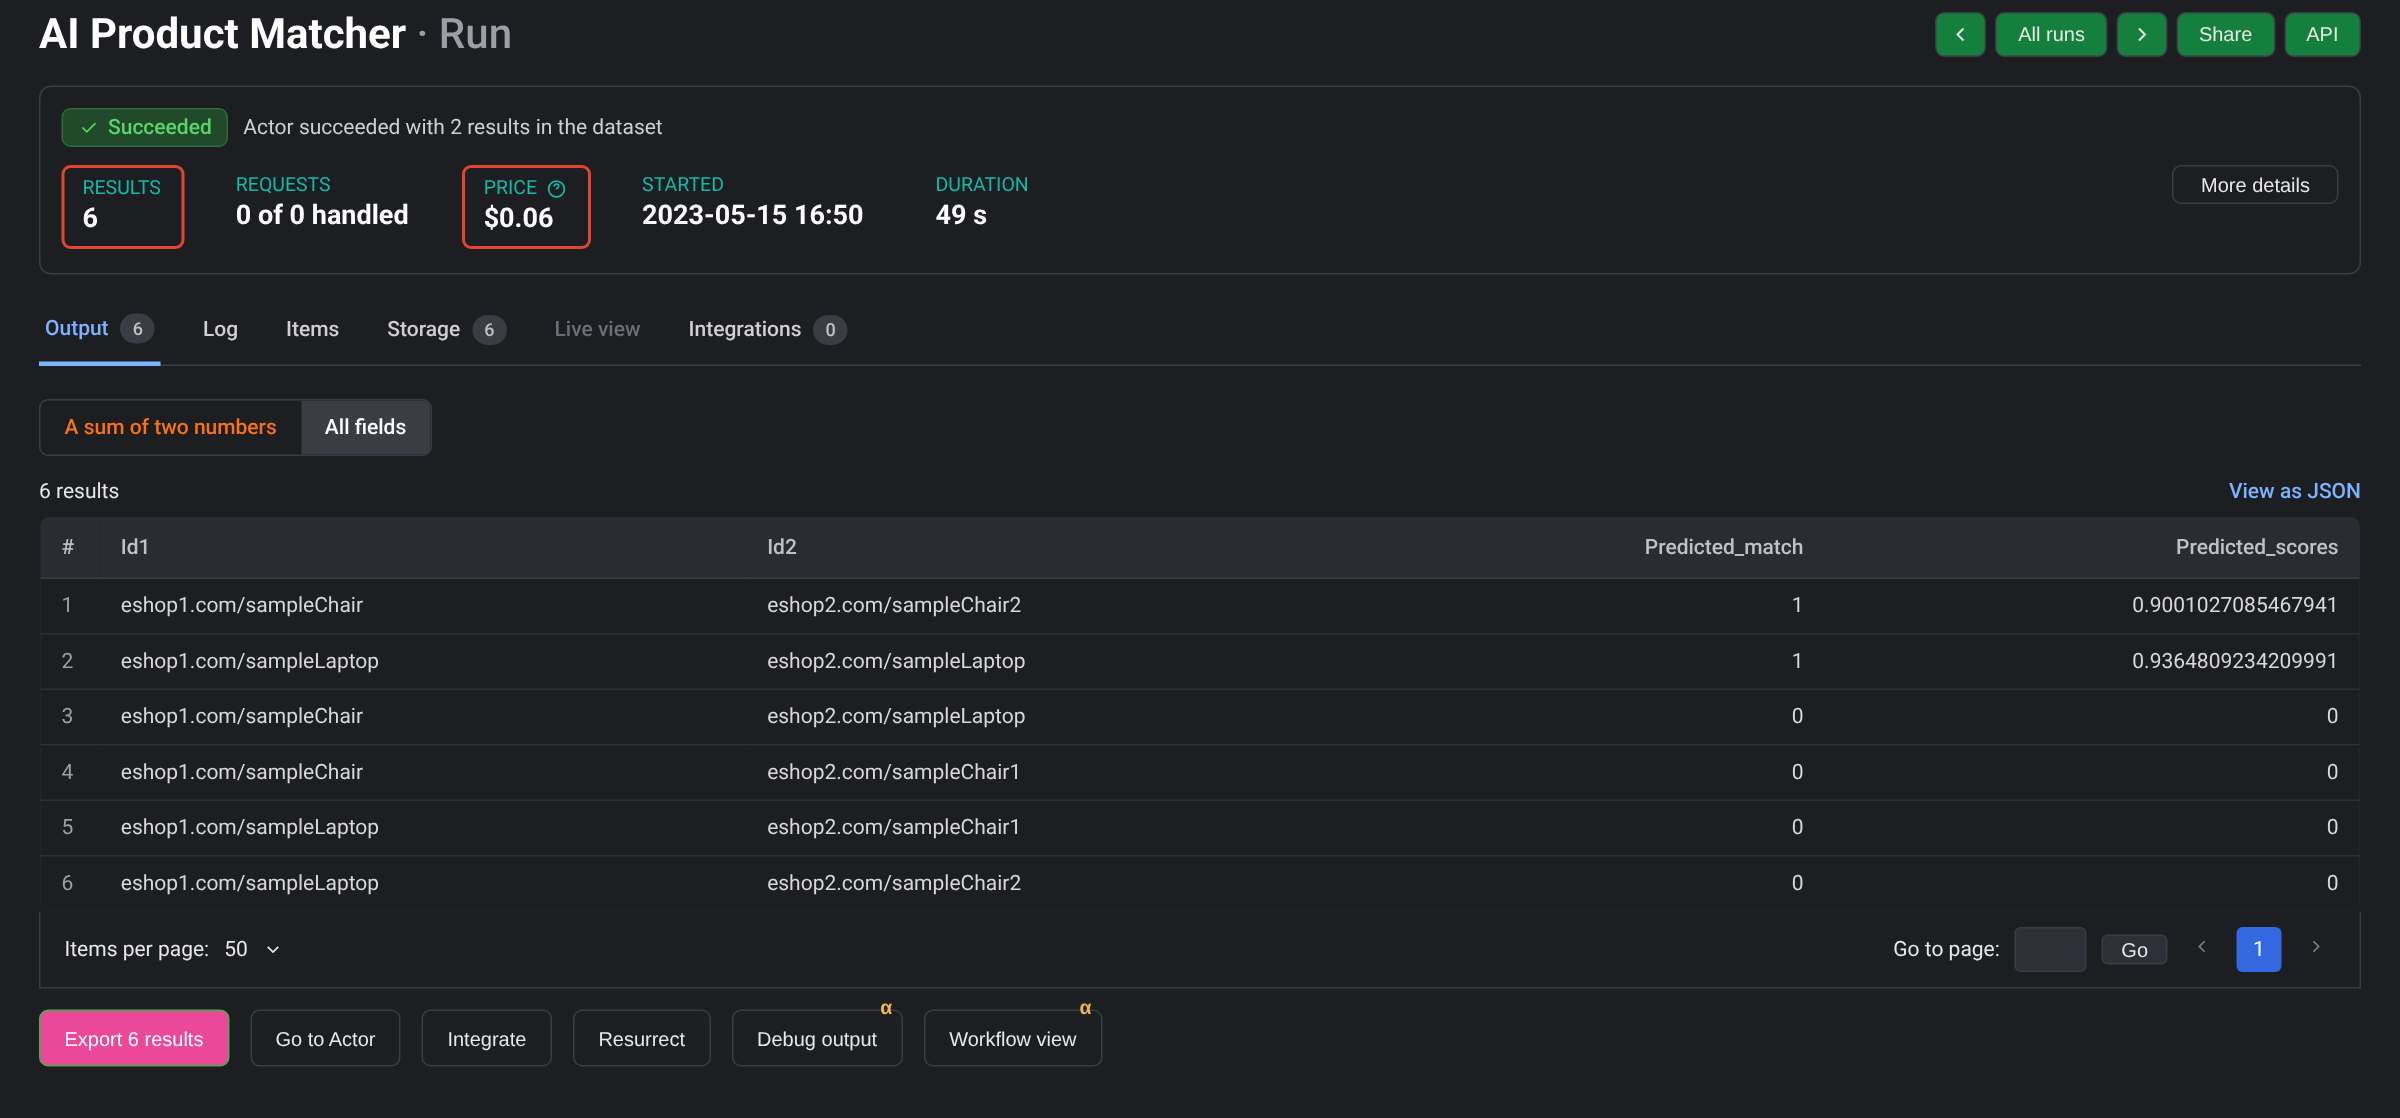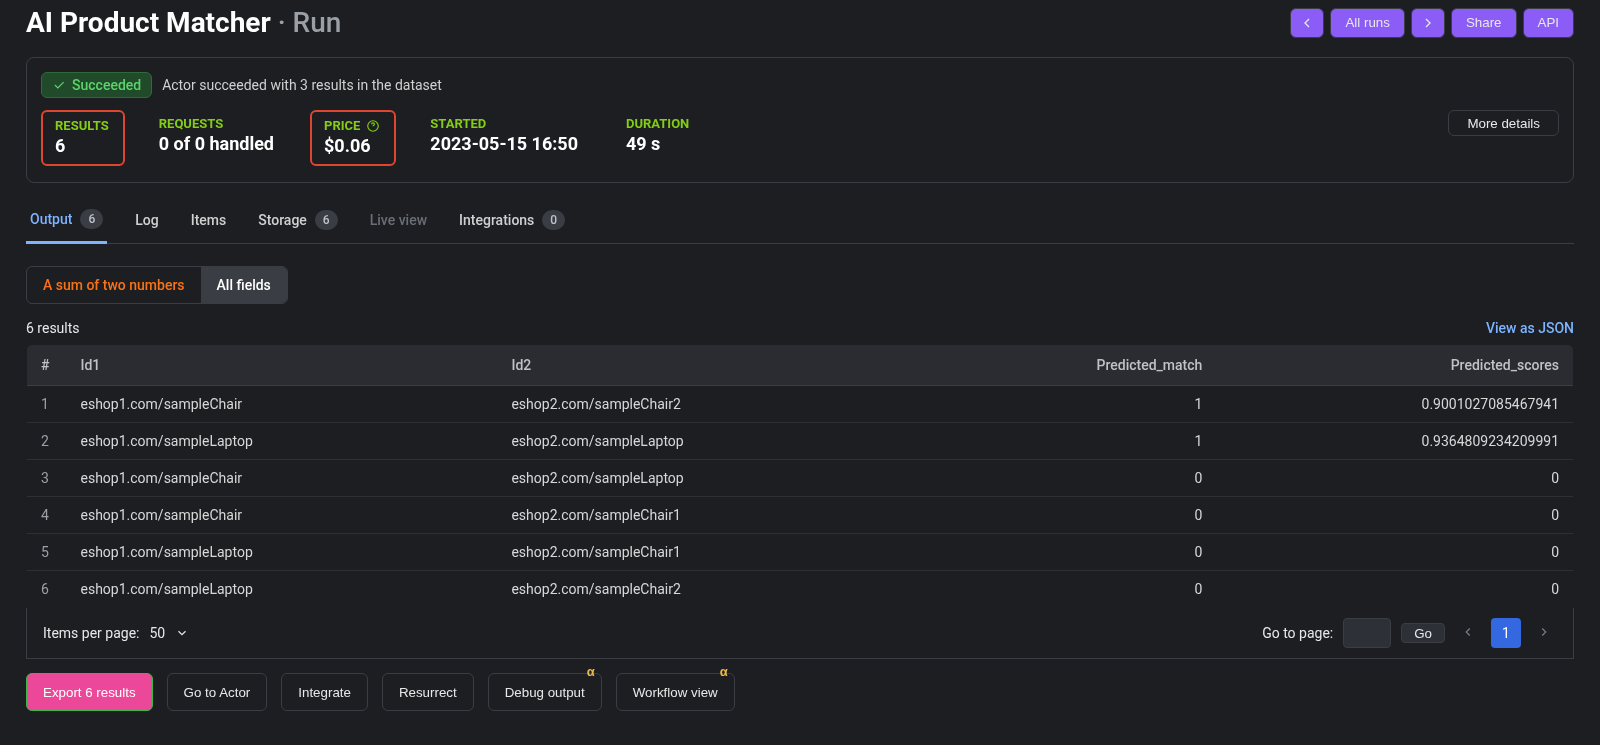--- a/index.html
+++ b/index.html
@@ -25,21 +25,21 @@
   }
   .title .sub {
     color: #9aa0a6;
     font-weight: 500;
   }
   .header-actions {
     display: flex;
     gap: 6px;
   }
   .icon-btn, .pill-btn {
-    background: #8b5cf6;
+    background: #15803d;
     border: 1px solid #3a3d44;
     color: #e8e8e8;
     border-radius: 6px;
     height: 30px;
     display: inline-flex;
     align-items: center;
     justify-content: center;
     cursor: pointer;
   }
   .icon-btn { width: 34px; }
@@ -76,23 +76,23 @@
   .stat {
     display: flex;
     flex-direction: column;
     gap: 2px;
     padding: 6px 14px 8px 12px;
     border-radius: 6px;
   }
   .stat.redbox { border: 2px solid #e0452f; }
   .stat-label {
     font-size: 13px;
-    color: #84cc16;
+    color: #14b8a6;
     text-transform: uppercase;
-    font-weight: 700;
+    font-weight: 400;
     display: flex;
     align-items: center;
     gap: 6px;
   }
   .stat-value { font-size: 18px; font-weight: 700; color: #fff; }
   .more-details {
     margin-left: auto;
     background: transparent;
     border: 1px solid #3a3d44;
     color: #e8e8e8;
@@ -269,21 +269,21 @@
 </div>
 
 <div class="status-box">
   <div class="status-top">
     <span class="status-pill">
       <svg width="14" height="14" viewBox="0 0 24 24">
           <path d="M5 12l5 5L20 7"></path>
         </svg>
       <span>Succeeded</span>
     </span>
-    <span class="status-msg">Actor succeeded with 3 results in the dataset</span>
+    <span class="status-msg">Actor succeeded with 2 results in the dataset</span>
   </div>
   <div class="stats-row">
     <div class="stat redbox">
       <span class="stat-label">RESULTS</span>
       <span class="stat-value">6</span>
     </div>
     <div class="stat">
       <span class="stat-label">REQUESTS</span>
       <span class="stat-value">0 of 0 handled</span>
     </div>

